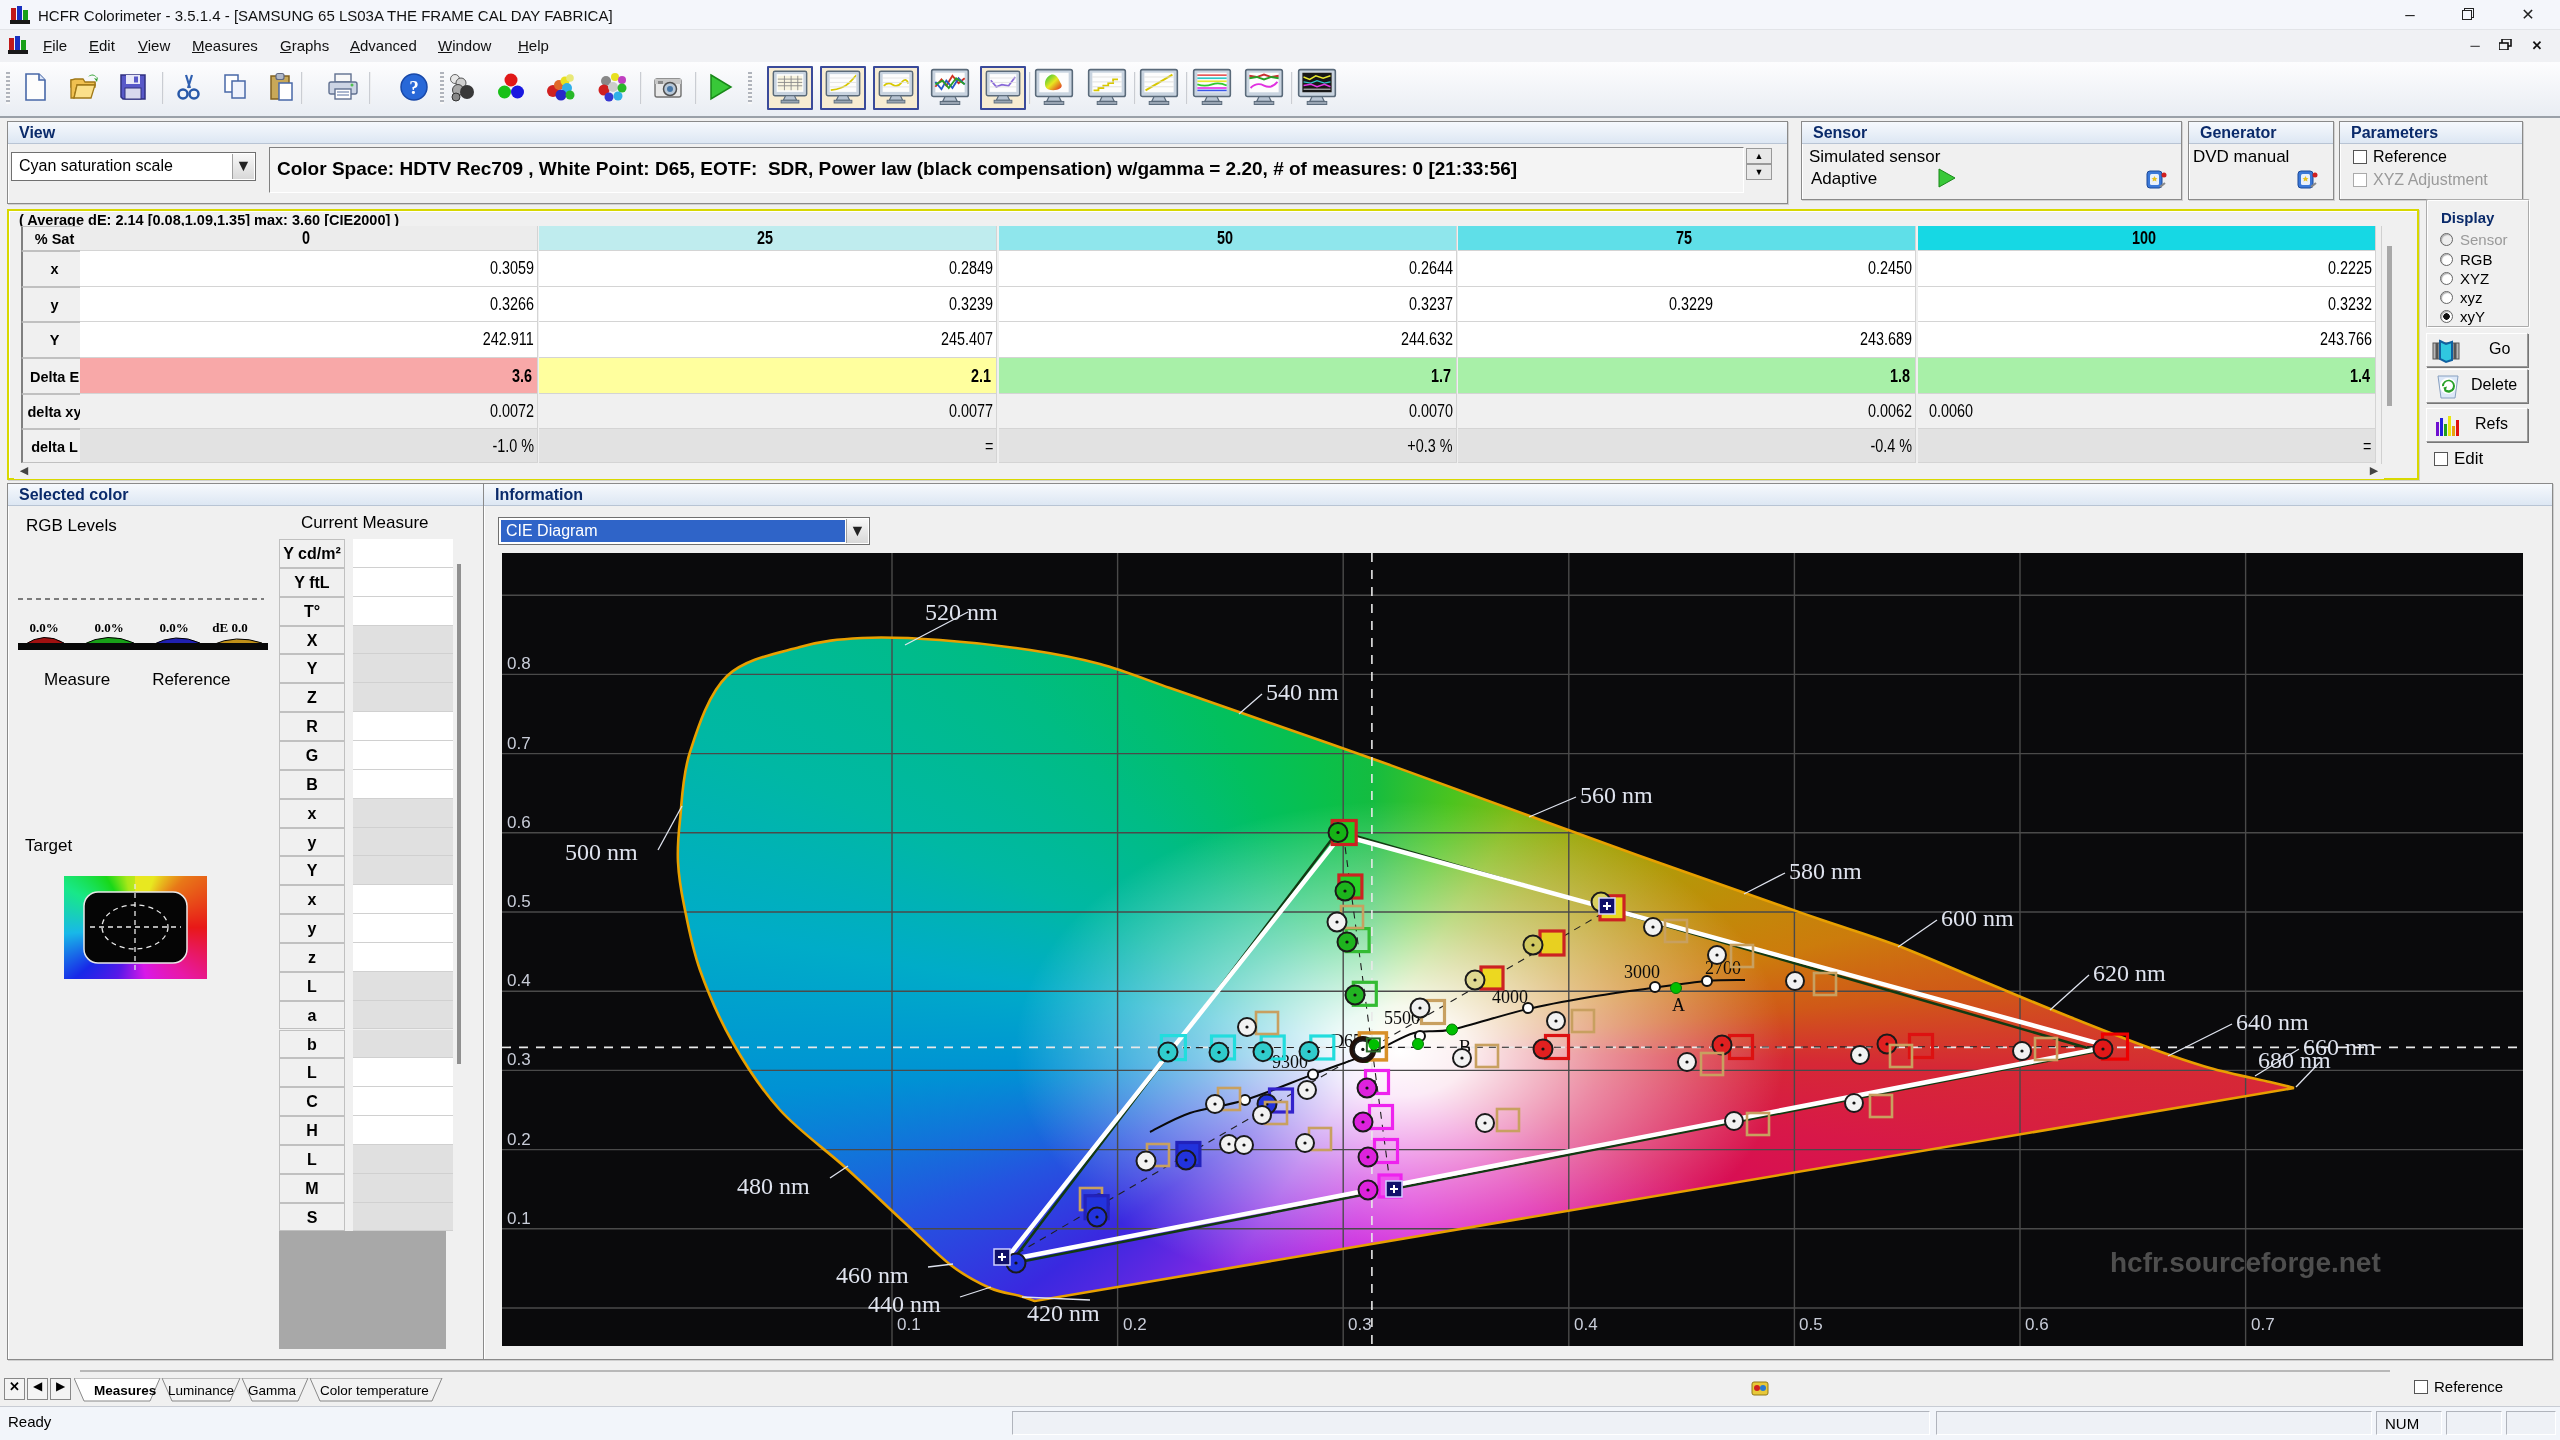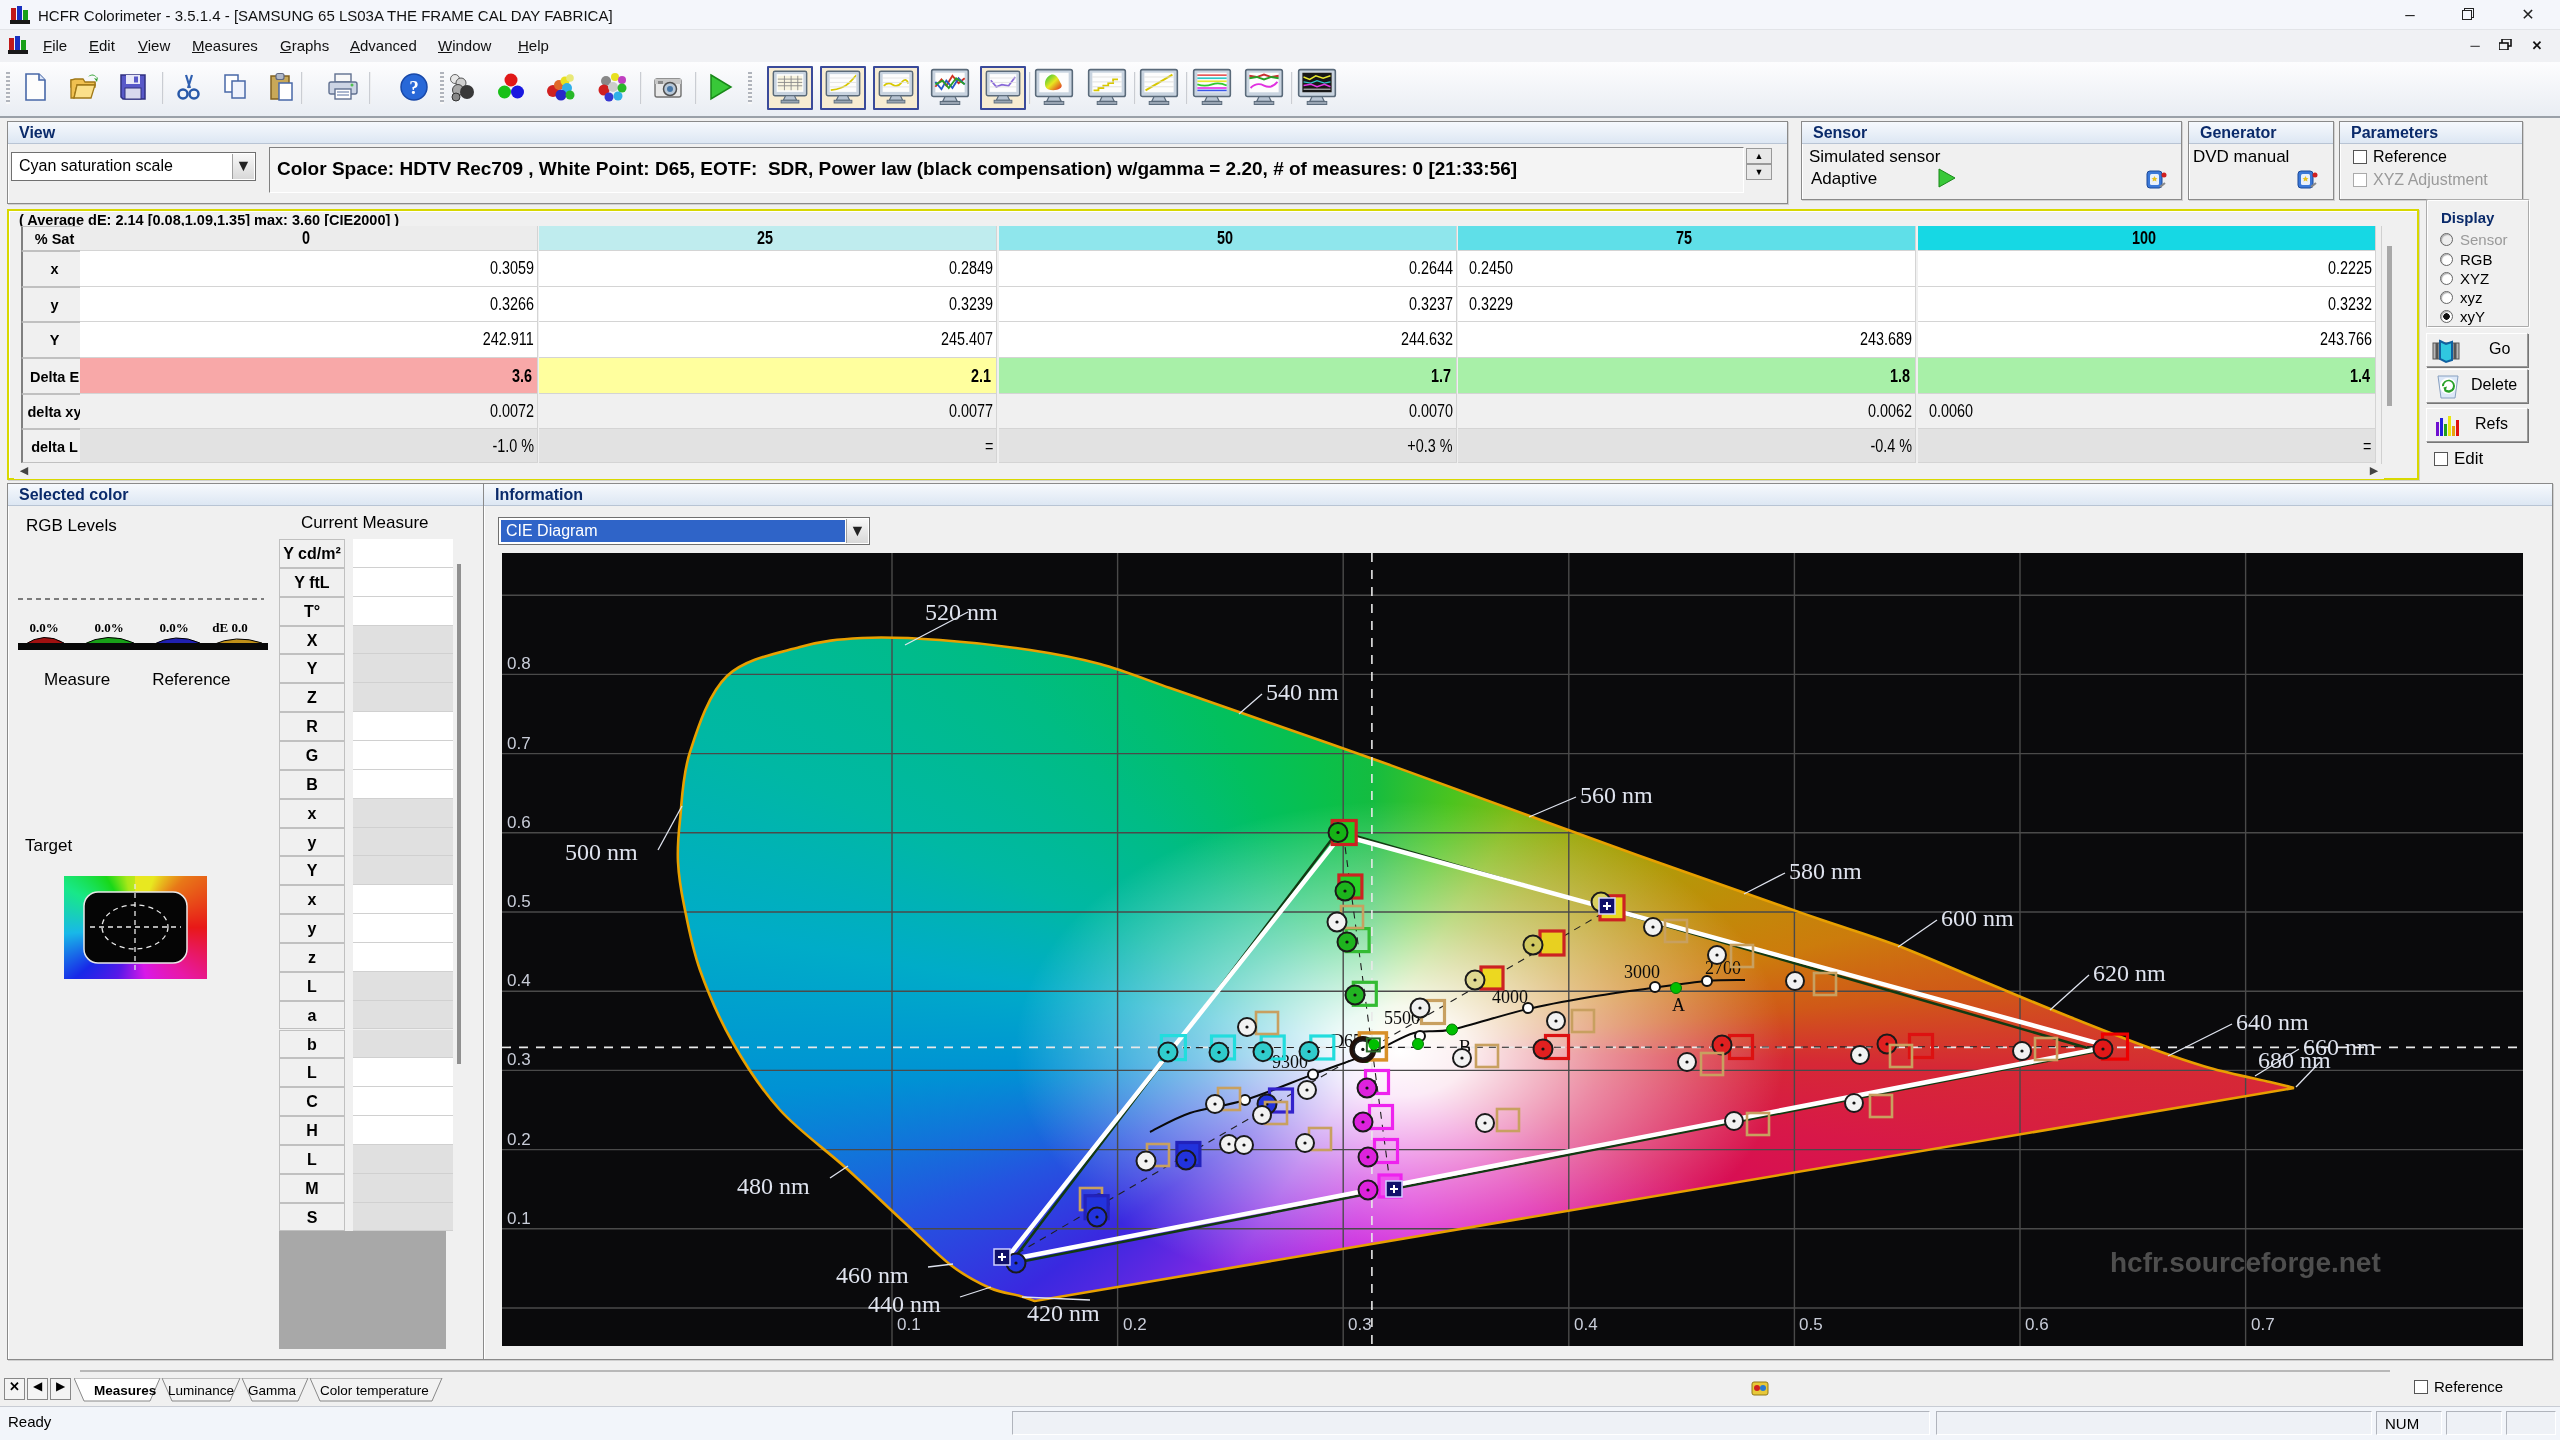--- a/index.html
+++ b/index.html
@@ -338,27 +338,27 @@
       <div class="tlab" style="top:15px;height:25px;line-height:25px">% Sat</div>
       <div class="tc b" style="left:71px;top:15px;width:458px;height:25px;line-height:25px;background:#ececec;text-align:center"><span style="display:inline-block;transform:scaleX(.8);transform-origin:50% 50%">0</span></div>
       <div class="tc b" style="left:530.4px;top:15px;width:458px;height:25px;line-height:25px;background:#bfecee;text-align:center"><span style="display:inline-block;transform:scaleX(.8);transform-origin:50% 50%">25</span></div>
       <div class="tc b" style="left:989.8px;top:15px;width:458px;height:25px;line-height:25px;background:#8fe6ec;text-align:center"><span style="display:inline-block;transform:scaleX(.8);transform-origin:50% 50%">50</span></div>
       <div class="tc b" style="left:1449.2px;top:15px;width:458px;height:25px;line-height:25px;background:#5fdfe8;text-align:center"><span style="display:inline-block;transform:scaleX(.8);transform-origin:50% 50%">75</span></div>
       <div class="tc b" style="left:1908.6px;top:15px;width:458px;height:25px;line-height:25px;background:#16d8e4;text-align:center"><span style="display:inline-block;transform:scaleX(.8);transform-origin:50% 50%">100</span></div>
       <div class="tlab" style="top:40px;height:35.5px;line-height:35.5px">x</div>
       <div class="tc" style="left:71px;top:40px;width:458px;height:35.5px;line-height:35.5px;background:#ffffff;text-align:right"><span style="display:inline-block;transform:scaleX(.8);transform-origin:100% 50%">0.3059</span></div>
       <div class="tc" style="left:530.4px;top:40px;width:458px;height:35.5px;line-height:35.5px;background:#ffffff;text-align:right"><span style="display:inline-block;transform:scaleX(.8);transform-origin:100% 50%">0.2849</span></div>
       <div class="tc" style="left:989.8px;top:40px;width:458px;height:35.5px;line-height:35.5px;background:#ffffff;text-align:right"><span style="display:inline-block;transform:scaleX(.8);transform-origin:100% 50%">0.2644</span></div>
-      <div class="tc" style="left:1449.2px;top:40px;width:458px;height:35.5px;line-height:35.5px;background:#ffffff;"><span style="display:inline-block;transform:scaleX(.8);transform-origin:100% 50%">0.2450</span></div>
+      <div class="tc" style="left:1449.2px;top:40px;width:458px;height:35.5px;line-height:35.5px;background:#ffffff;text-align:right"><span style="display:inline-block;transform:scaleX(.8);transform-origin:100% 50%">0.2450</span></div>
       <div class="tc" style="left:1908.6px;top:40px;width:458px;height:35.5px;line-height:35.5px;background:#ffffff;text-align:right"><span style="display:inline-block;transform:scaleX(.8);transform-origin:100% 50%">0.2225</span></div>
       <div class="tlab" style="top:75.5px;height:35.5px;line-height:35.5px">y</div>
       <div class="tc" style="left:71px;top:75.5px;width:458px;height:35.5px;line-height:35.5px;background:#ffffff;text-align:right"><span style="display:inline-block;transform:scaleX(.8);transform-origin:100% 50%">0.3266</span></div>
       <div class="tc" style="left:530.4px;top:75.5px;width:458px;height:35.5px;line-height:35.5px;background:#ffffff;text-align:right"><span style="display:inline-block;transform:scaleX(.8);transform-origin:100% 50%">0.3239</span></div>
       <div class="tc" style="left:989.8px;top:75.5px;width:458px;height:35.5px;line-height:35.5px;background:#ffffff;text-align:right"><span style="display:inline-block;transform:scaleX(.8);transform-origin:100% 50%">0.3237</span></div>
-      <div class="tc" style="left:1449.2px;top:75.5px;width:458px;height:35.5px;line-height:35.5px;background:#ffffff;text-align:left"><span style="display:inline-block;transform:scaleX(.8);transform-origin:100% 50%">0.3229</span></div>
+      <div class="tc" style="left:1449.2px;top:75.5px;width:458px;height:35.5px;line-height:35.5px;background:#ffffff;text-align:center"><span style="display:inline-block;transform:scaleX(.8);transform-origin:100% 50%">0.3229</span></div>
       <div class="tc" style="left:1908.6px;top:75.5px;width:458px;height:35.5px;line-height:35.5px;background:#ffffff;text-align:right"><span style="display:inline-block;transform:scaleX(.8);transform-origin:100% 50%">0.3232</span></div>
       <div class="tlab" style="top:111px;height:35.5px;line-height:35.5px">Y</div>
       <div class="tc" style="left:71px;top:111px;width:458px;height:35.5px;line-height:35.5px;background:#ffffff;text-align:right"><span style="display:inline-block;transform:scaleX(.8);transform-origin:100% 50%">242.911</span></div>
       <div class="tc" style="left:530.4px;top:111px;width:458px;height:35.5px;line-height:35.5px;background:#ffffff;text-align:right"><span style="display:inline-block;transform:scaleX(.8);transform-origin:100% 50%">245.407</span></div>
       <div class="tc" style="left:989.8px;top:111px;width:458px;height:35.5px;line-height:35.5px;background:#ffffff;text-align:right"><span style="display:inline-block;transform:scaleX(.8);transform-origin:100% 50%">244.632</span></div>
       <div class="tc" style="left:1449.2px;top:111px;width:458px;height:35.5px;line-height:35.5px;background:#ffffff;text-align:right"><span style="display:inline-block;transform:scaleX(.8);transform-origin:100% 50%">243.689</span></div>
       <div class="tc" style="left:1908.6px;top:111px;width:458px;height:35.5px;line-height:35.5px;background:#ffffff;text-align:right"><span style="display:inline-block;transform:scaleX(.8);transform-origin:100% 50%">243.766</span></div>
       <div class="tlab" style="top:146.5px;height:36.5px;line-height:36.5px">Delta E</div>
       <div class="tc b" style="left:71px;top:146.5px;width:458px;height:36.5px;line-height:36.5px;background:#f8a8a8;text-align:right"><span style="display:inline-block;transform:scaleX(.8);transform-origin:100% 50%">3.6</span></div>
       <div class="tc b" style="left:530.4px;top:146.5px;width:458px;height:36.5px;line-height:36.5px;background:#ffff9e;text-align:right"><span style="display:inline-block;transform:scaleX(.8);transform-origin:100% 50%">2.1</span></div>

